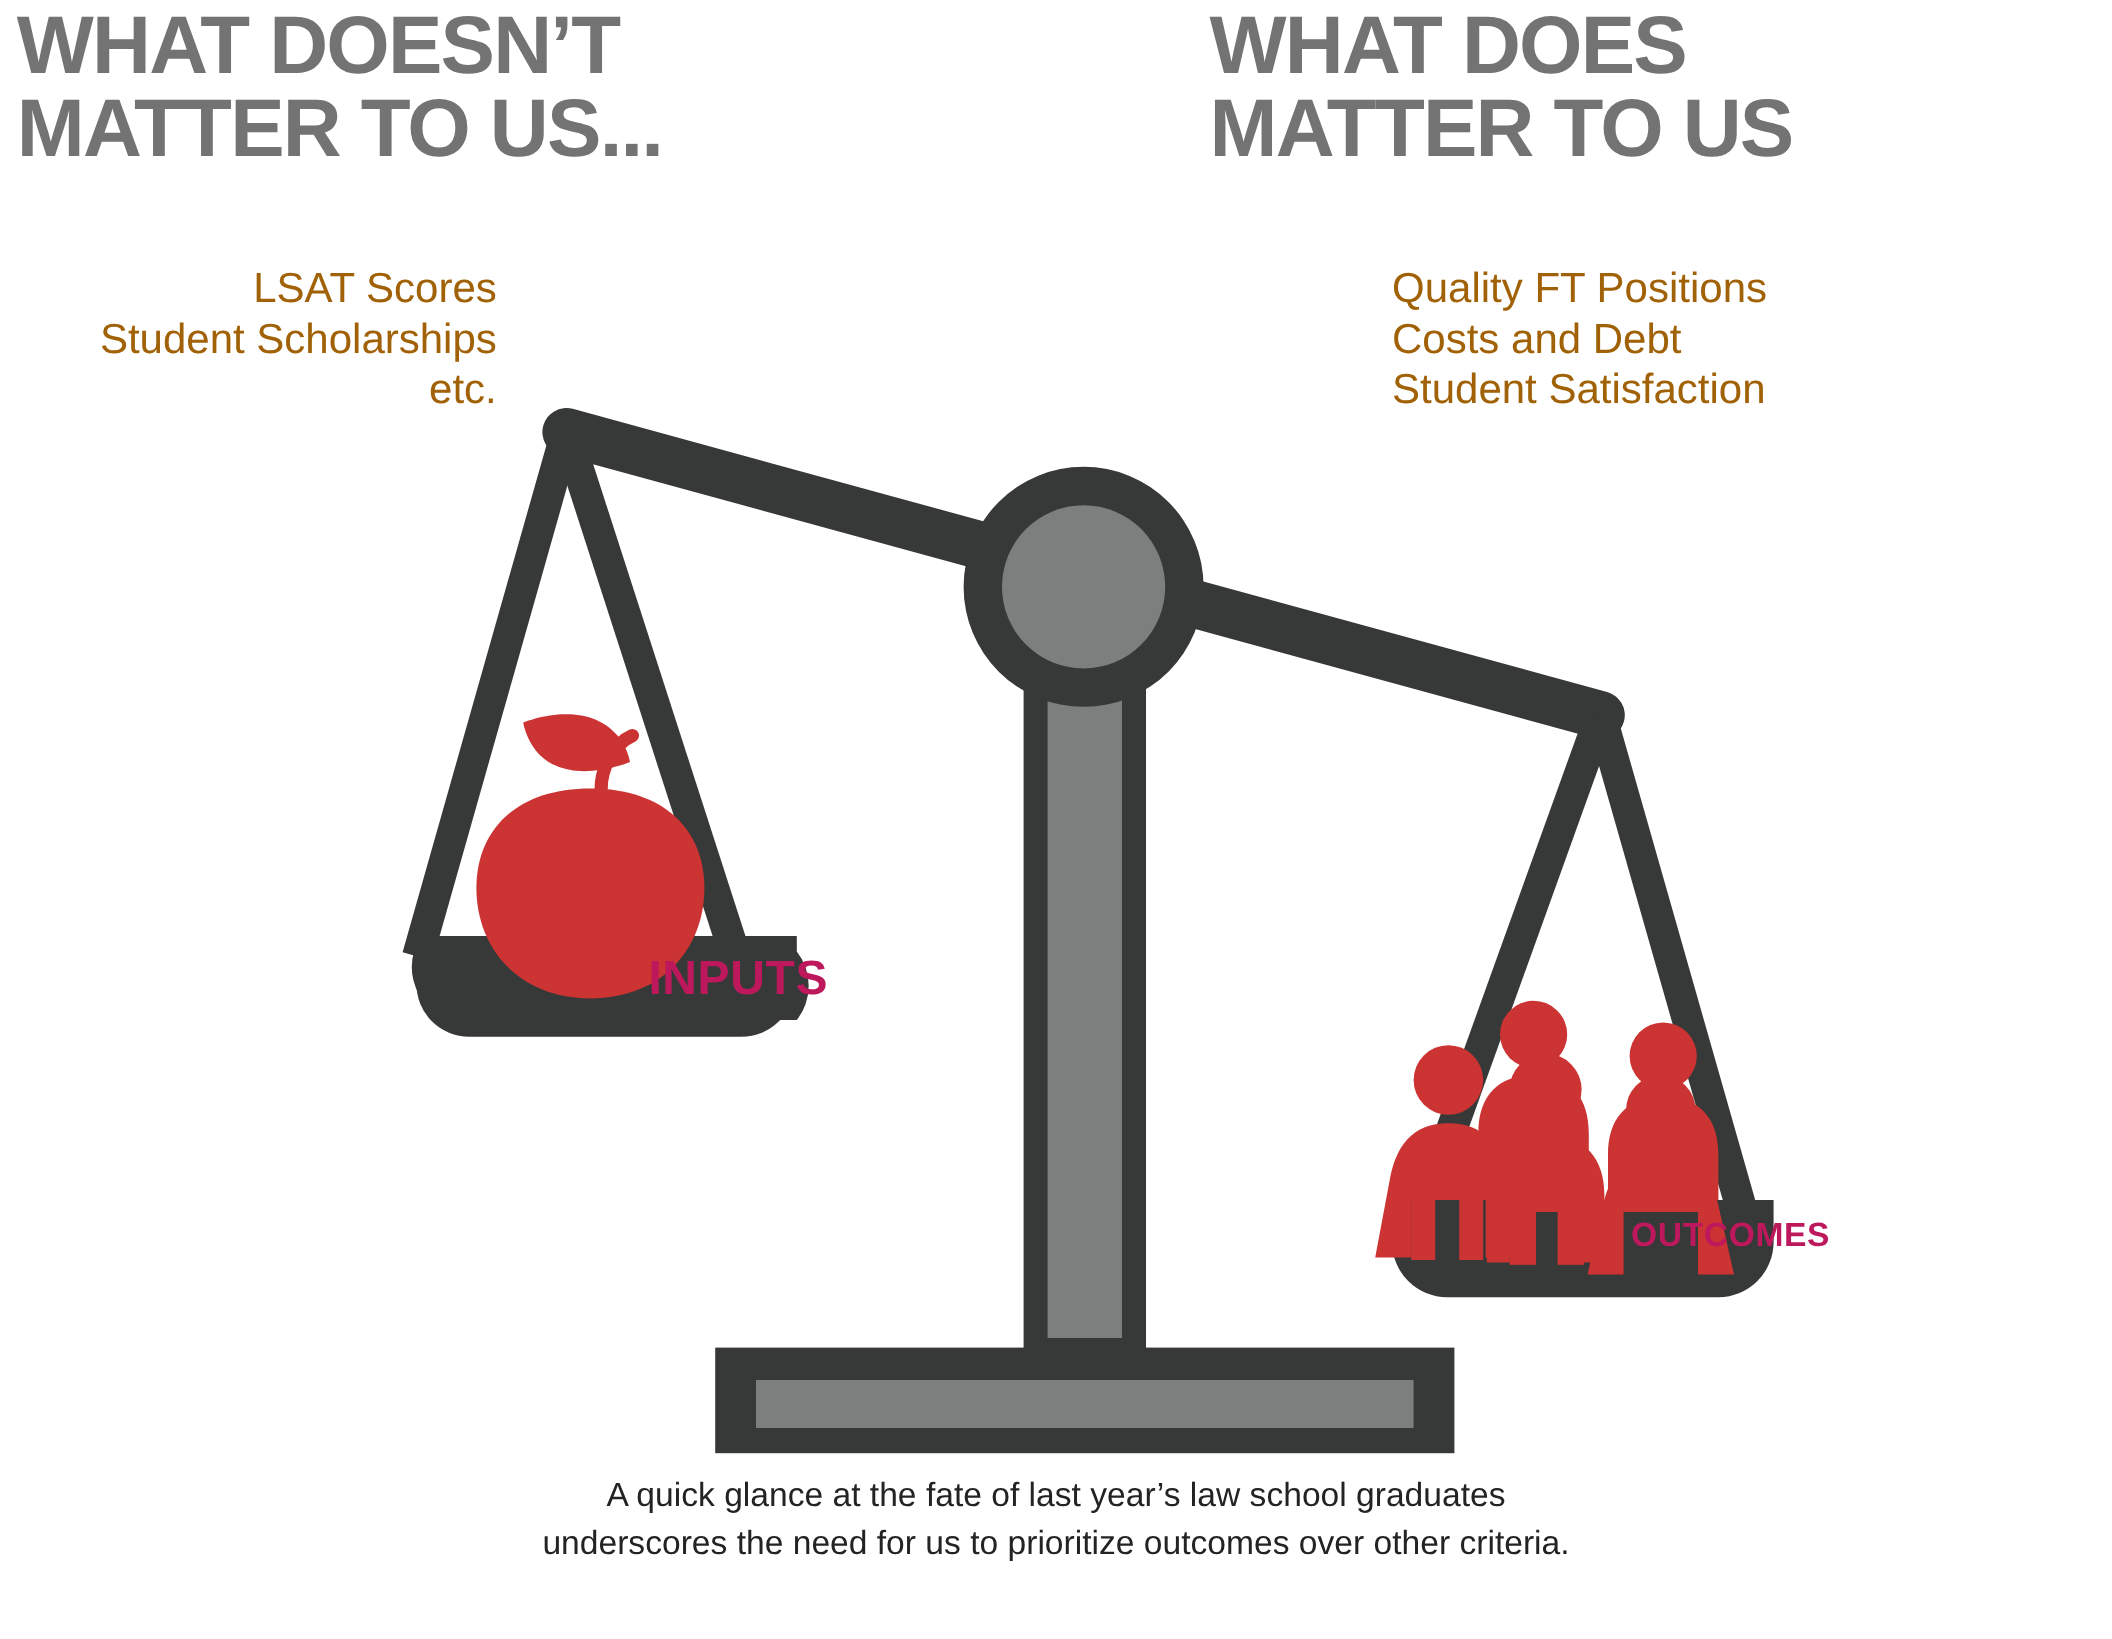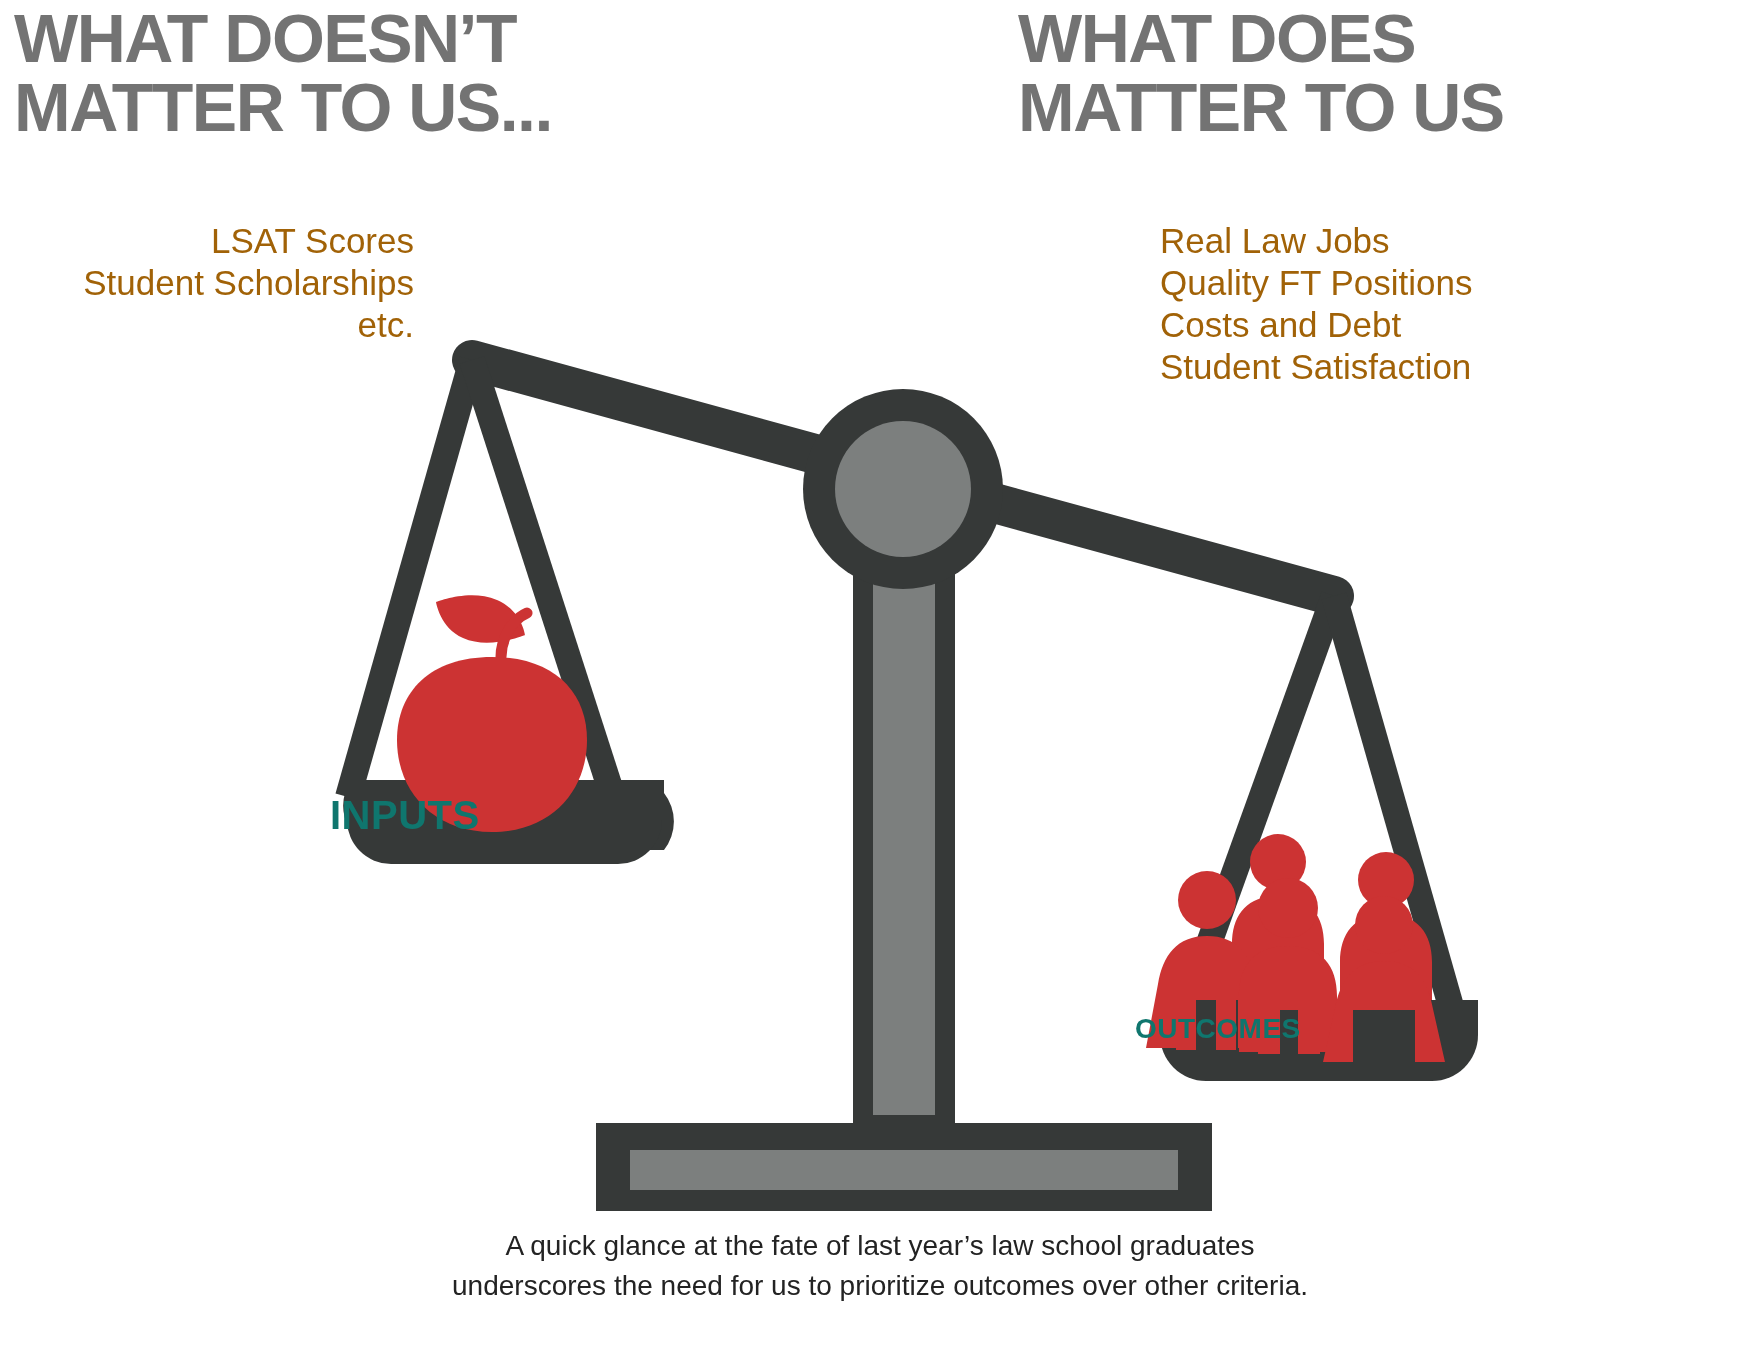--- a/index.html
+++ b/index.html
@@ -28,21 +28,20 @@
   }
   #heading-left {
     left: 14px;
     top: 4px;
     text-align: left;
   }
   #heading-right {
     left: 1008px;
     top: 4px;
     text-align: left;
-    margin-left: 10px;
   }
 
   
   .criteria-list {
     position: absolute;
     font-size: 35px;
     line-height: 1.20;
     color: #a16207;
     list-style: none;
     margin: 12px;
@@ -68,25 +67,25 @@
     left: 0;
     top: 0;
     width: 1760px;
     height: 1366px;
     pointer-events: none;
   }
 
   
   .pan-label {
     position: absolute;
-    color: #0f766e;
+    color: #be185d;
     font-weight: bold;
     font-size: 40px;
     letter-spacing: 0.5px;
-    text-align: left;
+    text-align: right;
     white-space: nowrap;
   }
   #label-inputs { left: 330px; top: 793px; width: 360px; }
   #label-outcomes { left: 1135px; top: 1013px; width: 390px; font-size: 28px; }
 
   
   #caption {
     position: absolute;
     left: 230px;
     top: 1226px;
@@ -107,21 +106,20 @@
 <div class="heading" id="heading-right">WHAT DOES
 MATTER TO US</div>
 
 <ul class="criteria-list" id="list-left">
   <li>LSAT Scores</li>
   <li>Student Scholarships</li>
   <li>etc.</li>
 </ul>
 
 <ul class="criteria-list" id="list-right">
-  <li>Real Law Jobs</li>
   <li>Quality FT Positions</li>
   <li>Costs and Debt</li>
   <li>Student Satisfaction</li>
 </ul>
 
 <svg id="scale-illustration" viewBox="0 0 1760 1366" xmlns="http://www.w3.org/2000/svg">
 
   <g>
     <rect x="596" y="1123" width="616" height="88" fill="#363938"></rect>
     <rect x="630" y="1150" width="548" height="40" fill="#7C7F7E"></rect>

